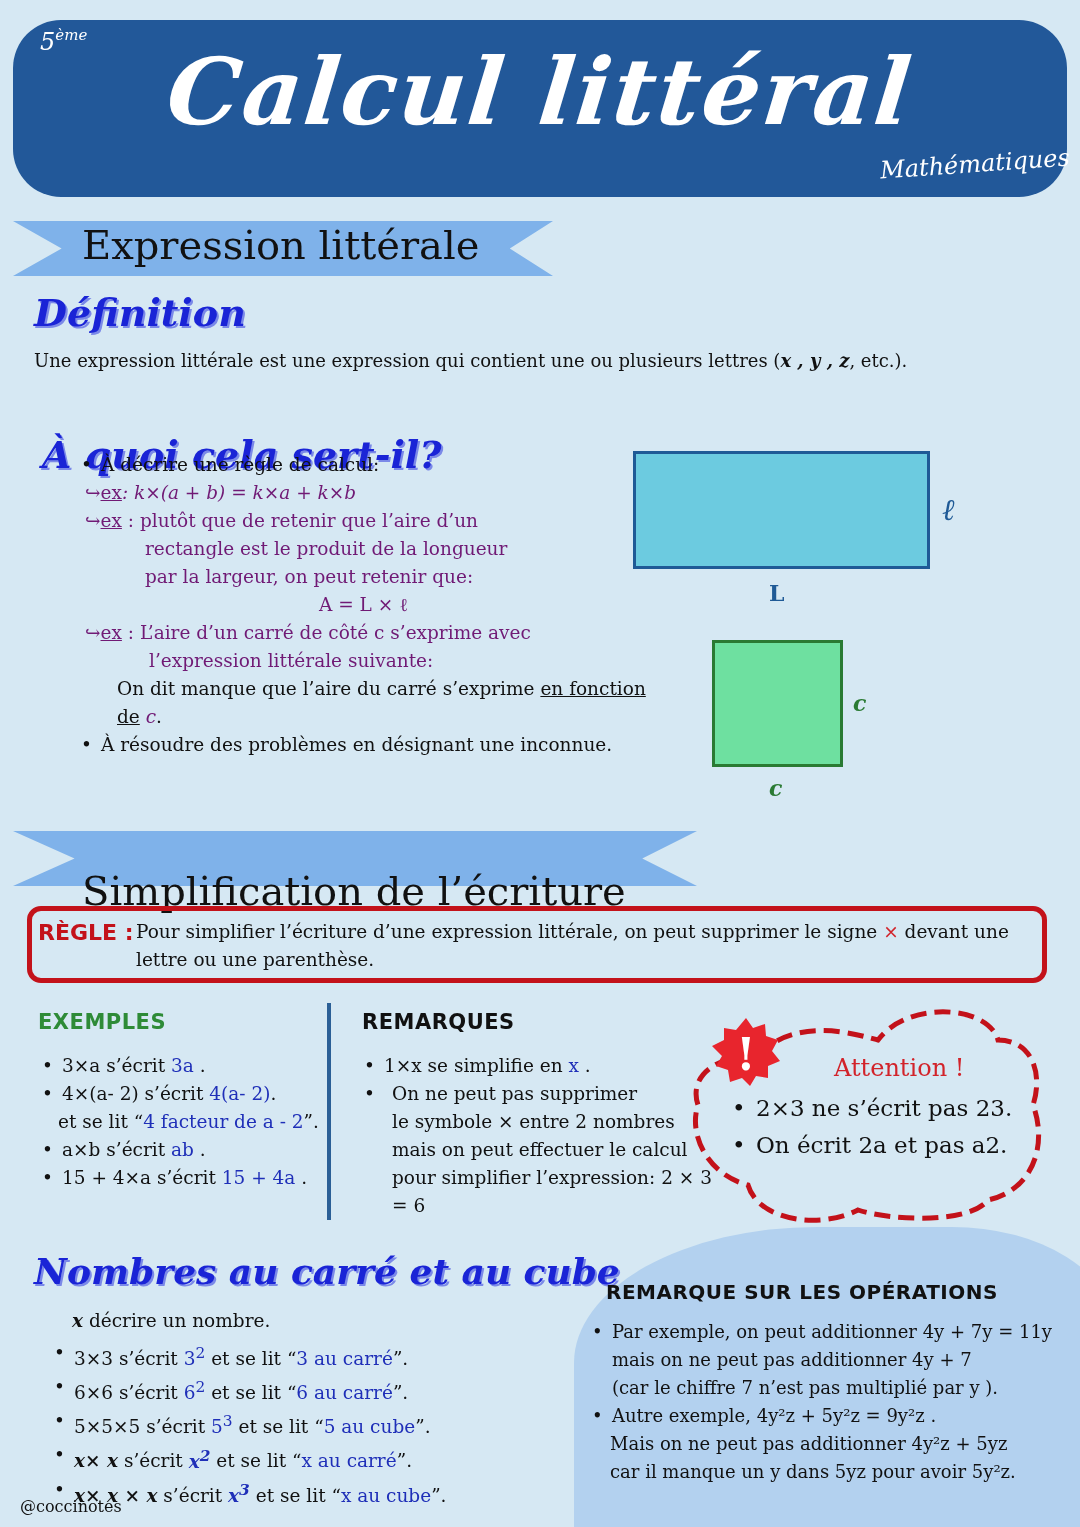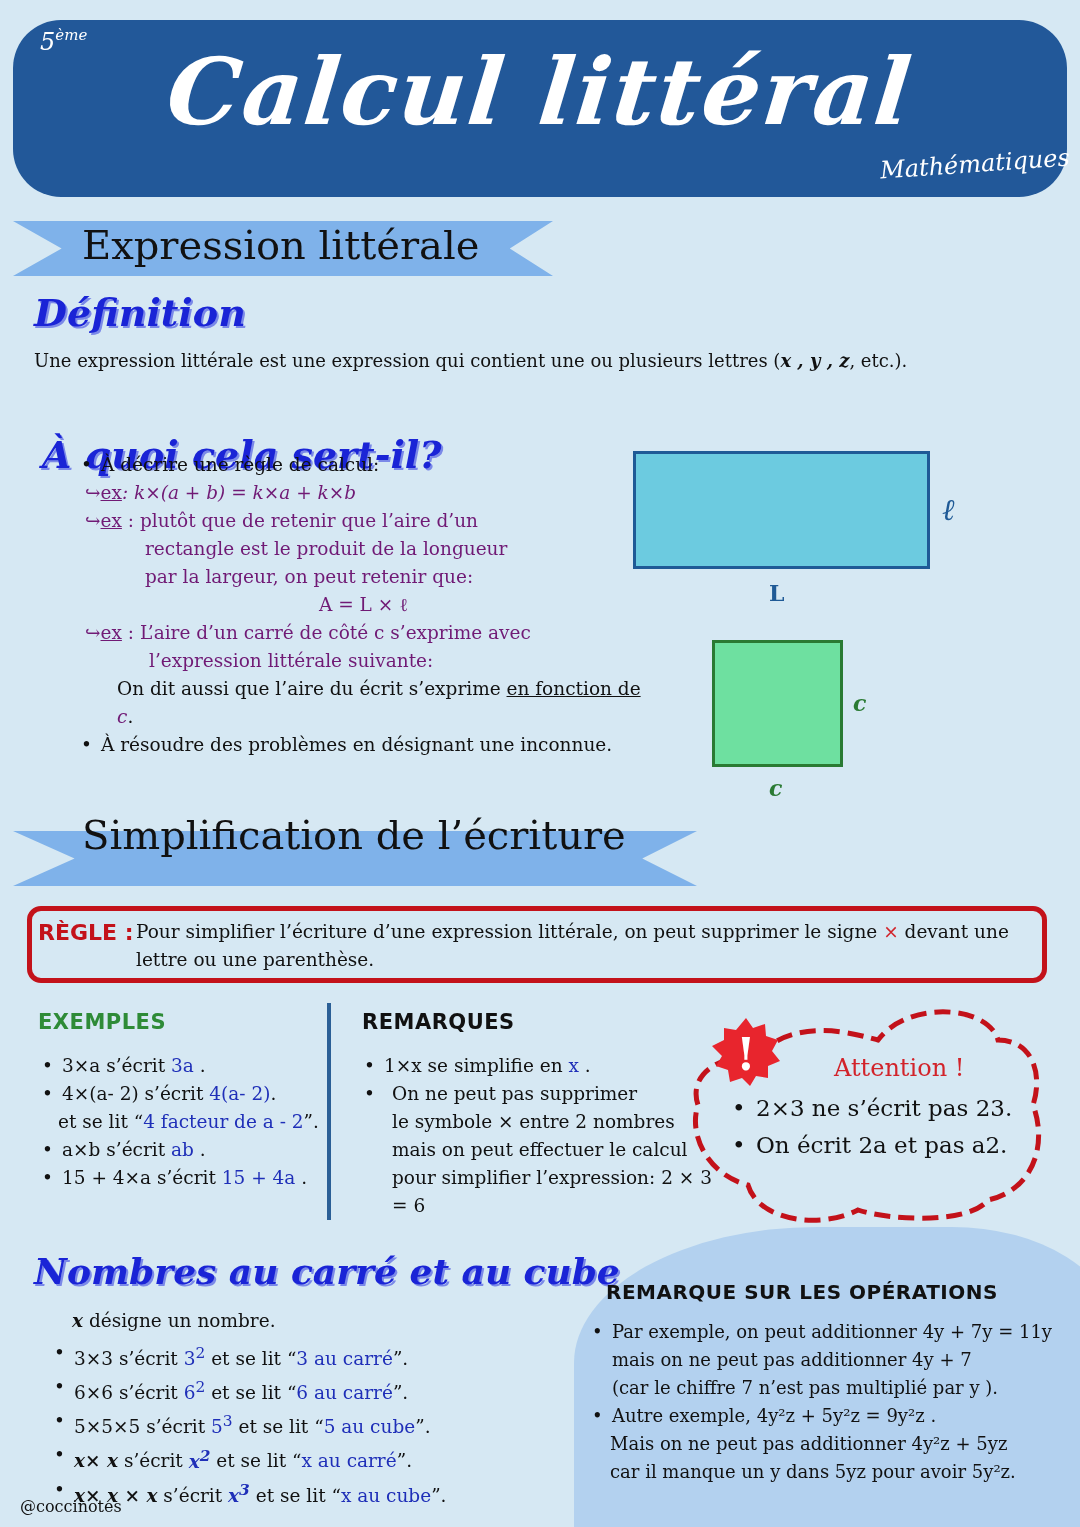--- a/index.html
+++ b/index.html
@@ -88,35 +88,35 @@
   <ul class="bullets">
     <li>À décrire une règle de calcul:</li>
   </ul>
   <div class="green" style="padding-left:6px;">↪<span class="under">ex</span><span class="mi">: k×(a + b) = k×a + k×b</span></div>
   <div class="green" style="padding-left:6px;">↪<span class="under">ex</span> : <span>plutôt que de retenir que l’aire d’un</span></div>
   <div class="green" style="padding-left:66px;">rectangle est le produit de la longueur</div>
   <div class="green" style="padding-left:66px;">par la largeur, on peut retenir que:</div>
   <div class="green" style="padding-left:240px;">A = L × ℓ</div>
   <div class="green" style="padding-left:6px;">↪<span class="under">ex</span> : <span>L’aire d’un carré de côté c s’exprime avec</span></div>
   <div class="green" style="padding-left:70px;">l’expression littérale suivante:</div>
-  <div style="padding-left:38px;"><span>On dit aussi que l’aire du écrit s’exprime </span><span class="under">en fonction de</span> <span class="green mi">c</span><span>.</span></div>
+  <div style="padding-left:38px;"><span>On dit manque que l’aire du carré s’exprime </span><span class="under">en fonction de</span> <span class="green mi">c</span><span>.</span></div>
   <ul class="bullets">
     <li>À résoudre des problèmes en désignant une inconnue.</li>
   </ul>
 </div>
 
 <div class="abs rect-shape"></div>
 <div class="abs shape-label mi" style="left:942px;top:492px;color:#1f5a96;font-size:30px;font-weight:normal;">ℓ</div>
 <div class="abs shape-label" style="left:769px;top:580px;color:#1f5a96;">L</div>
 <div class="abs square-shape"></div>
 <div class="abs shape-label mi" style="left:853px;top:690px;color:#2a7a33;">c</div>
 <div class="abs shape-label mi" style="left:769px;top:775px;color:#2a7a33;">c</div>
 
 <div class="abs ribbon" style="left:13px;top:831px;width:684px;height:55px;"></div>
-<div class="abs ribbon-text" style="left:82px;top:812px;">Simplification de l’écriture</div>
+<div class="abs ribbon-text" style="left:82px;top:868px;">Simplification de l’écriture</div>
 
 <div class="abs rule-box"></div>
 <div class="abs rule-label">RÈGLE :</div>
 <div class="abs rule-text"><span>Pour simplifier l’écriture d’une expression littérale, on peut supprimer le signe </span><span class="red">×</span><span> devant une lettre ou une parenthèse.</span></div>
 
 <div class="abs label-bold" style="left:38px;top:1010px;color:#2e8b37;">EXEMPLES</div>
 <div class="abs text" style="left:40px;top:1052px;width:285px;">
   <ul class="bullets">
     <li><span>3×a</span><span> s’écrit </span> <span class="blue">3a</span><span> .</span></li>
     <li><span>4×(a- 2)</span><span> s’écrit </span> <span class="blue">4(a- 2)</span><span>.</span></li>
@@ -152,21 +152,21 @@
 <div class="abs" style="left:730px;top:1090px;font-size:23px;line-height:37px;">
   <ul class="bullets">
     <li style="padding-left:26px;text-align:right;">2×3  ne s’écrit pas 23.</li>
     <li style="padding-left:26px;">On écrit  2a et pas a2.</li>
   </ul>
 </div>
 
 <div class="abs ops-blob"></div>
 
 <div class="abs script" style="left:34px;top:1250px;font-size:36px;">Nombres au carré et au cube</div>
-<div class="abs text" style="left:72px;top:1307px;"><span class="mi" style="font-weight:bold">x</span><span> désigne un nombre.</span></div>
+<div class="abs text" style="left:72px;top:1307px;"><span class="mi" style="font-weight:bold">x</span><span> décrire un nombre.</span></div>
 <div class="abs text" style="left:52px;top:1339px;width:520px;">
   <ul class="bullets">
     <li><span>3×3</span><span> s’écrit </span><span class="blue"><span>3</span><sup>2</sup></span><span> et se lit “</span><span class="blue">3 au carré</span><span>”.</span></li>
     <li><span>6×6</span><span> s’écrit </span><span class="blue"><span>6</span><sup>2</sup></span><span> et se lit “</span><span class="blue">6 au carré</span><span>”.</span></li>
     <li><span>5×5×5</span><span> s’écrit </span><span class="blue"><span>5</span><sup>3</sup></span><span> et se lit “</span><span class="blue">5 au cube</span><span>”.</span></li>
     <li><span class="mi" style="font-weight:bold">x× x</span><span> s’écrit </span><span class="blue mi" style="font-weight:bold"><span>x</span><sup>2</sup></span><span> et se lit “</span><span class="blue">x au carré</span><span>”.</span></li>
     <li><span class="mi" style="font-weight:bold">x× x × x</span><span> s’écrit </span><span class="blue mi" style="font-weight:bold"><span>x</span><sup>3</sup></span><span> et se lit “</span><span class="blue">x au cube</span><span>”.</span></li>
   </ul>
 </div>
 

